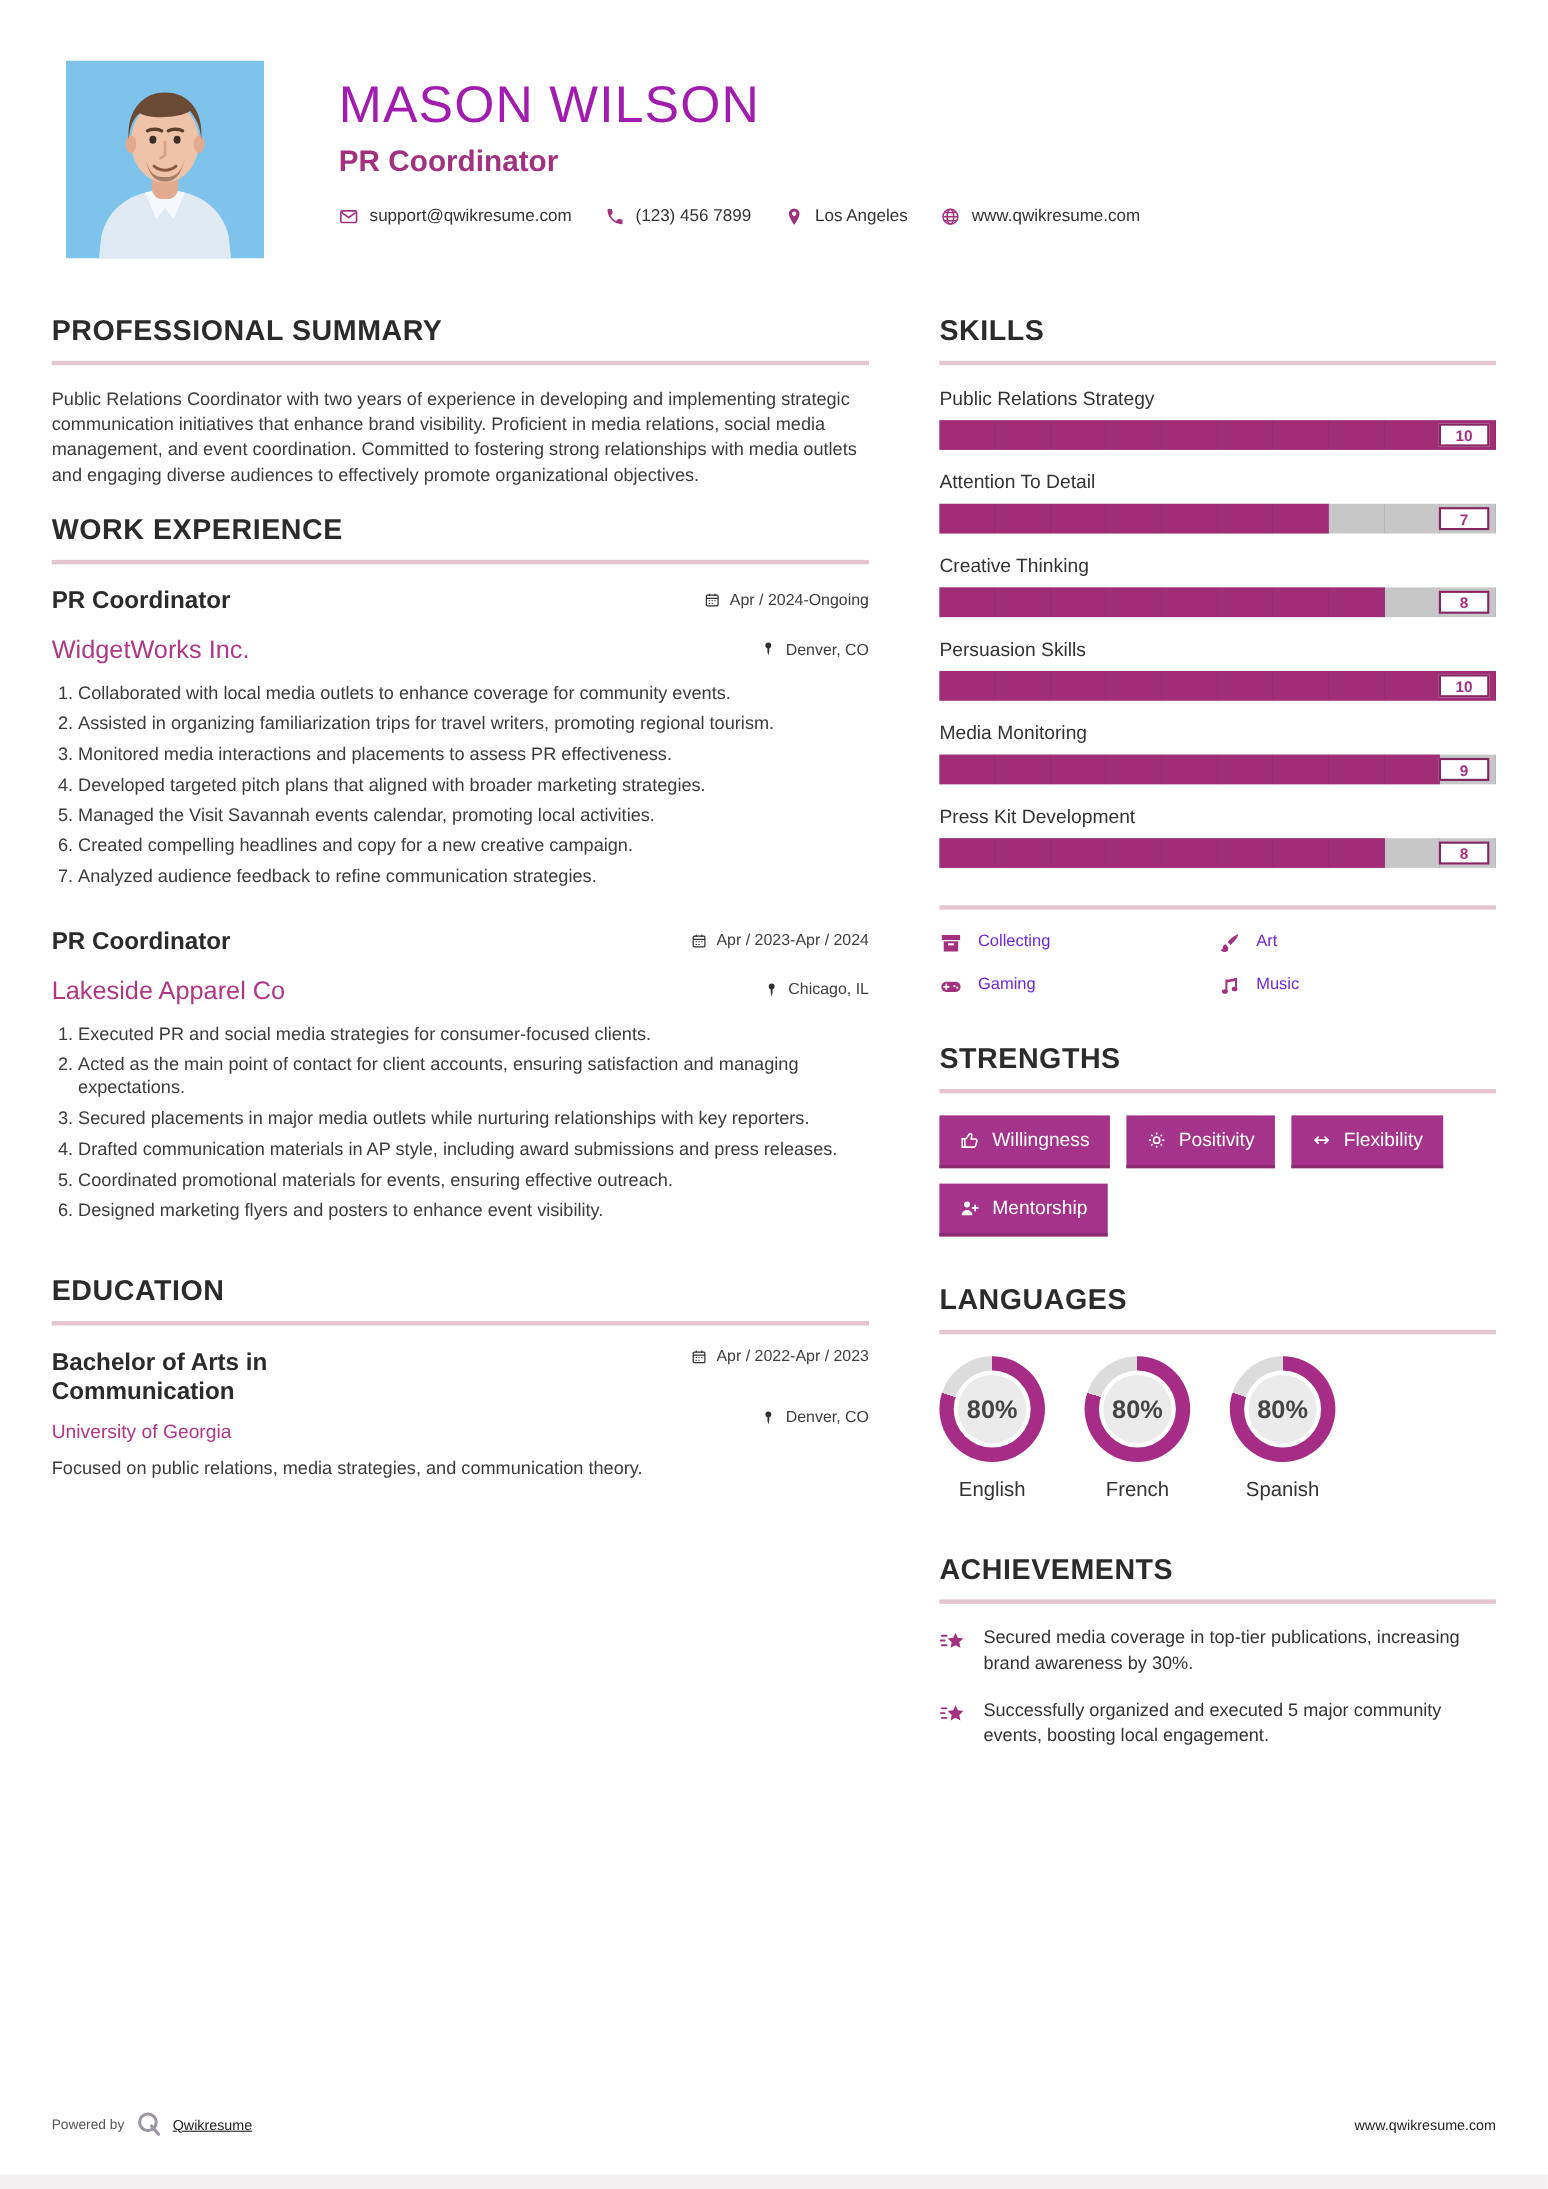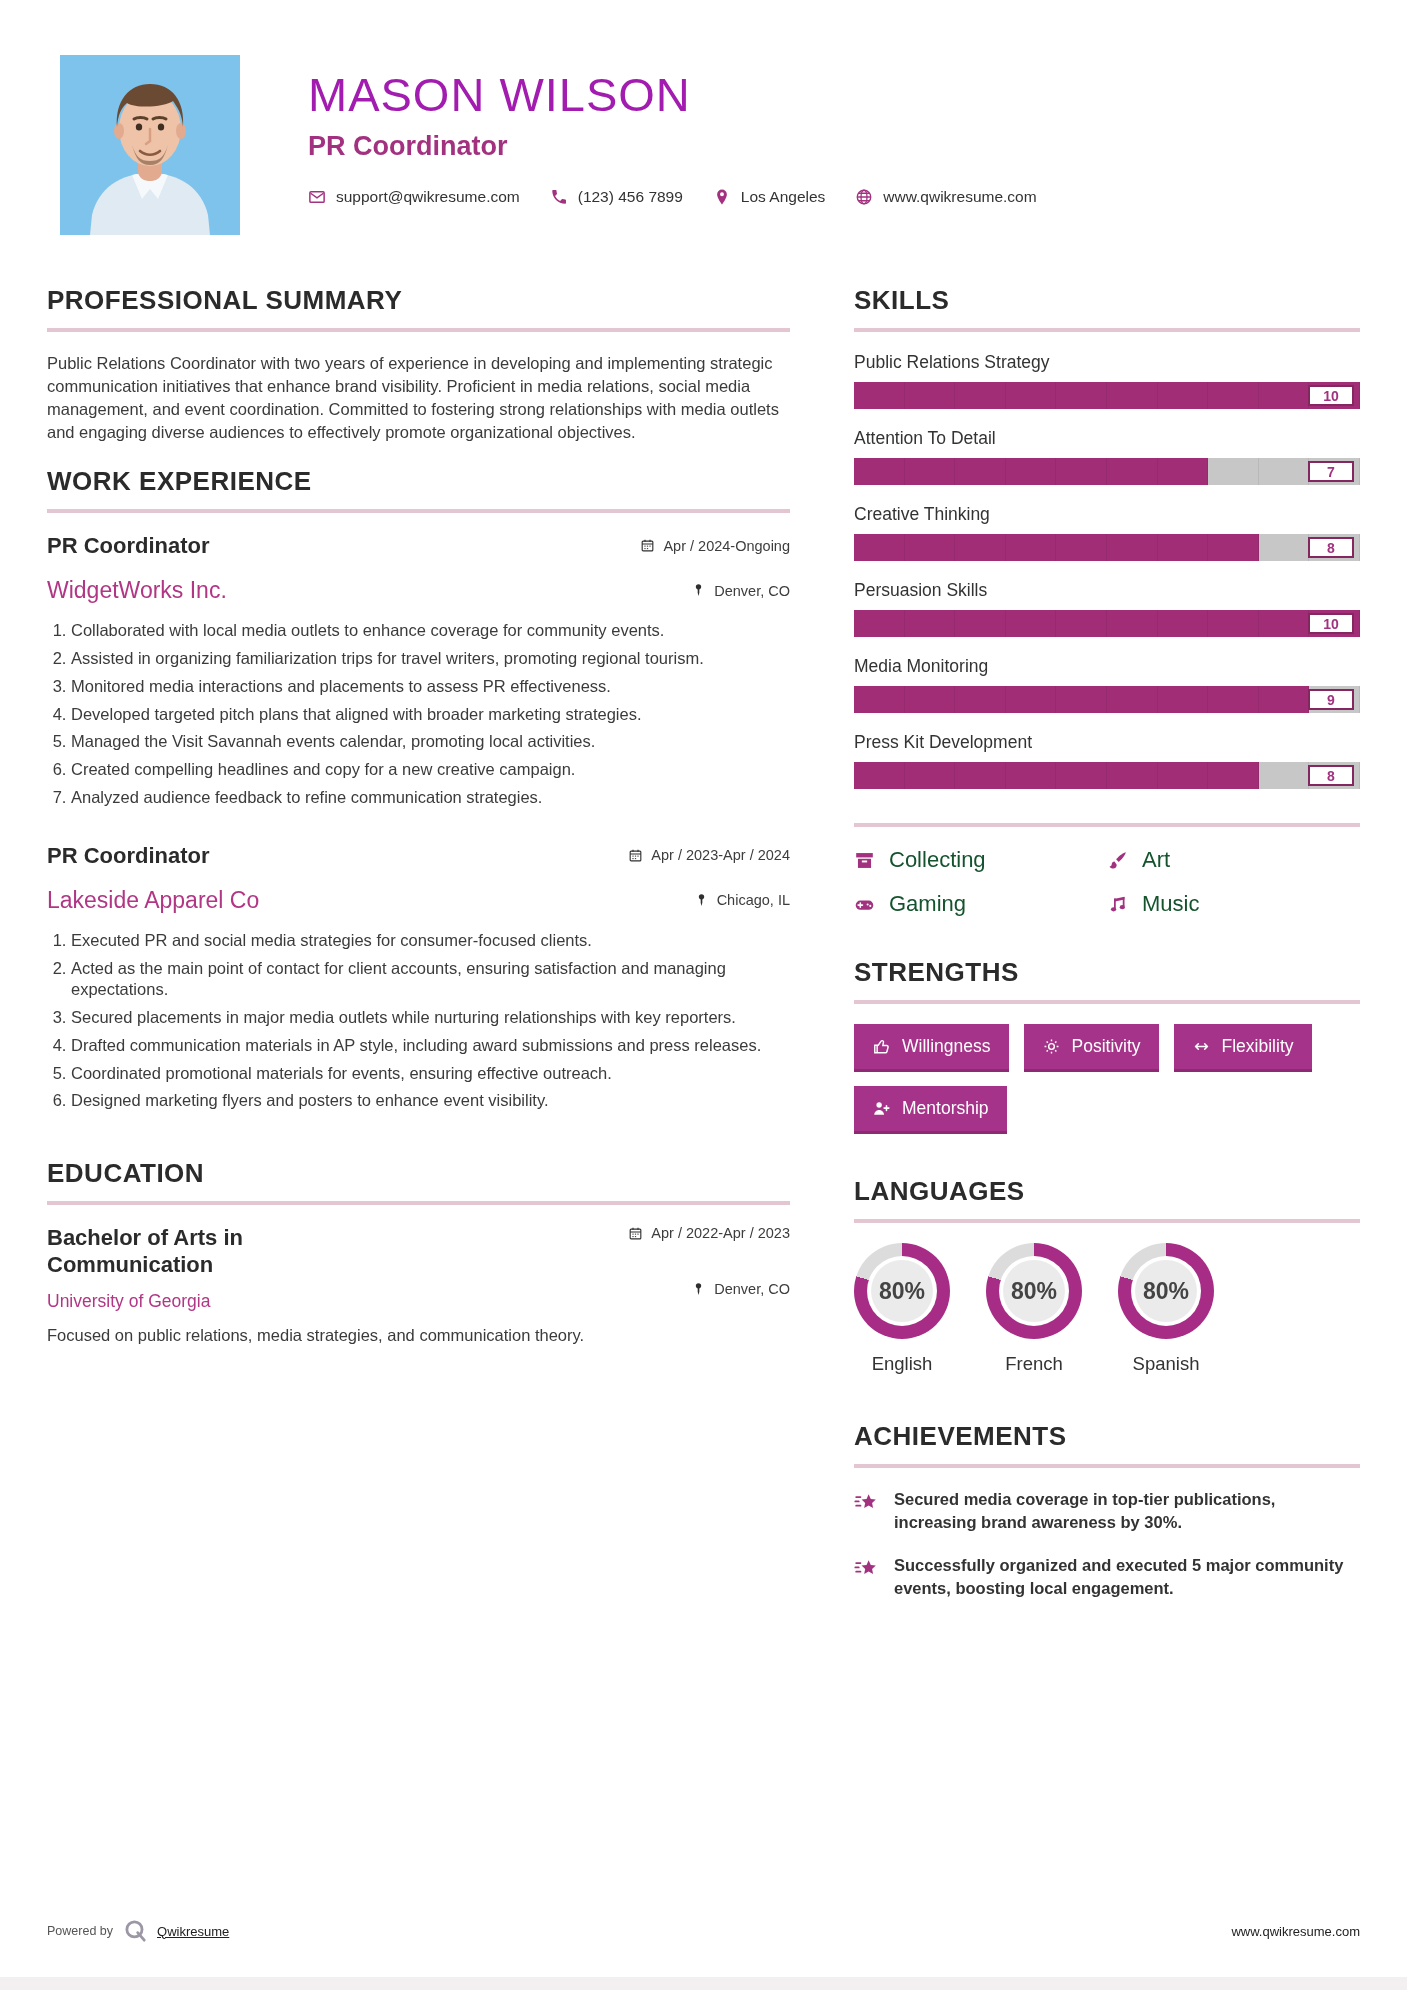--- a/index.html
+++ b/index.html
@@ -58,21 +58,21 @@
   .bar{ position:relative; height:27px; background:var(--bar-track,#c7c7c7); }
   .bar::after{ content:""; position:absolute; inset:0;
     background:repeating-linear-gradient(to right, transparent 0 calc(10% - 1px), rgba(0,0,0,.07) calc(10% - 1px) 10%); }
   .bar-fill{ position:absolute; left:0; top:0; bottom:0; background:var(--bar-fill,#a02d76); }
   .bar-value{ position:absolute; right:6px; top:3px; bottom:3px; width:46px; background:#fff;
     border:2px solid #84265f; display:flex; align-items:center; justify-content:center;
     font-size:14px; font-weight:700; color:var(--accent,#a23280); z-index:2; }
 
   
   .interests-grid{ display:grid; grid-template-columns:1fr 1fr; row-gap:18px; margin-top:4px; }
-  .interest{ display:flex; align-items:center; gap:14px; font-size:22px; color:#14532d; }
+  .interest{ display:flex; gap:14px; font-size:15px; color:#6d28d9; }
   .interest .icon{ width:21px; height:21px; color:var(--accent,#a23280); }
 
   
   .badges{ display:flex; flex-wrap:wrap; gap:14px 15px; margin-top:6px; }
   .badge{ display:inline-flex; align-items:center; gap:11px; background:var(--badge,#a43389);
     color:#fff; font-size:17.5px; padding:12px 18px; border-bottom:3px solid #8c2a72; }
   .badge .icon{ width:19px; height:19px; color:#fff; }
 
   
   .langs{ display:flex; gap:36px; margin-top:8px; }
@@ -80,21 +80,21 @@
   .donut{ width:96px; height:96px; border-radius:50%; position:relative; margin:0 auto; }
   .donut-hole{ position:absolute; inset:13px; border-radius:50%; background:#fff;
     display:flex; align-items:center; justify-content:center; }
   .donut-disc{ width:62px; height:62px; border-radius:50%; background:#ebebeb;
     display:flex; align-items:center; justify-content:center; font-size:23px; font-weight:700; color:#444; }
   .lang-name{ font-size:18.5px; color:#333; margin-top:14px; }
 
   
   .ach{ display:flex; gap:14px; margin-bottom:20px; }
   .ach .icon{ width:26px; height:26px; flex:0 0 auto; color:var(--accent,#a23280); margin-top:2px; }
-  .ach p{ font-size:16.5px; line-height:1.4; color:#333;font-weight:bold; }
+  .ach p{ font-size:16.5px; line-height:1.4; color:#333; }
 
   
   .footer{ position:absolute; left:47px; right:47px; bottom:46px;
     display:flex; justify-content:space-between; align-items:center; }
   .powered{ display:flex; align-items:center; gap:9px; }
   .powered-label{ font-size:12.5px; color:#555; }
   .q-logo{ width:26px; height:26px; color:#9d97a5; }
   .brand-link{ font-size:13px; color:#222; text-decoration:underline; cursor:pointer; }
   .footer-site{ font-size:13px; color:#222; }
   .bottom-strip{ position:absolute; left:0; right:0; bottom:0; height:13px; background:#f2f0f1; }

